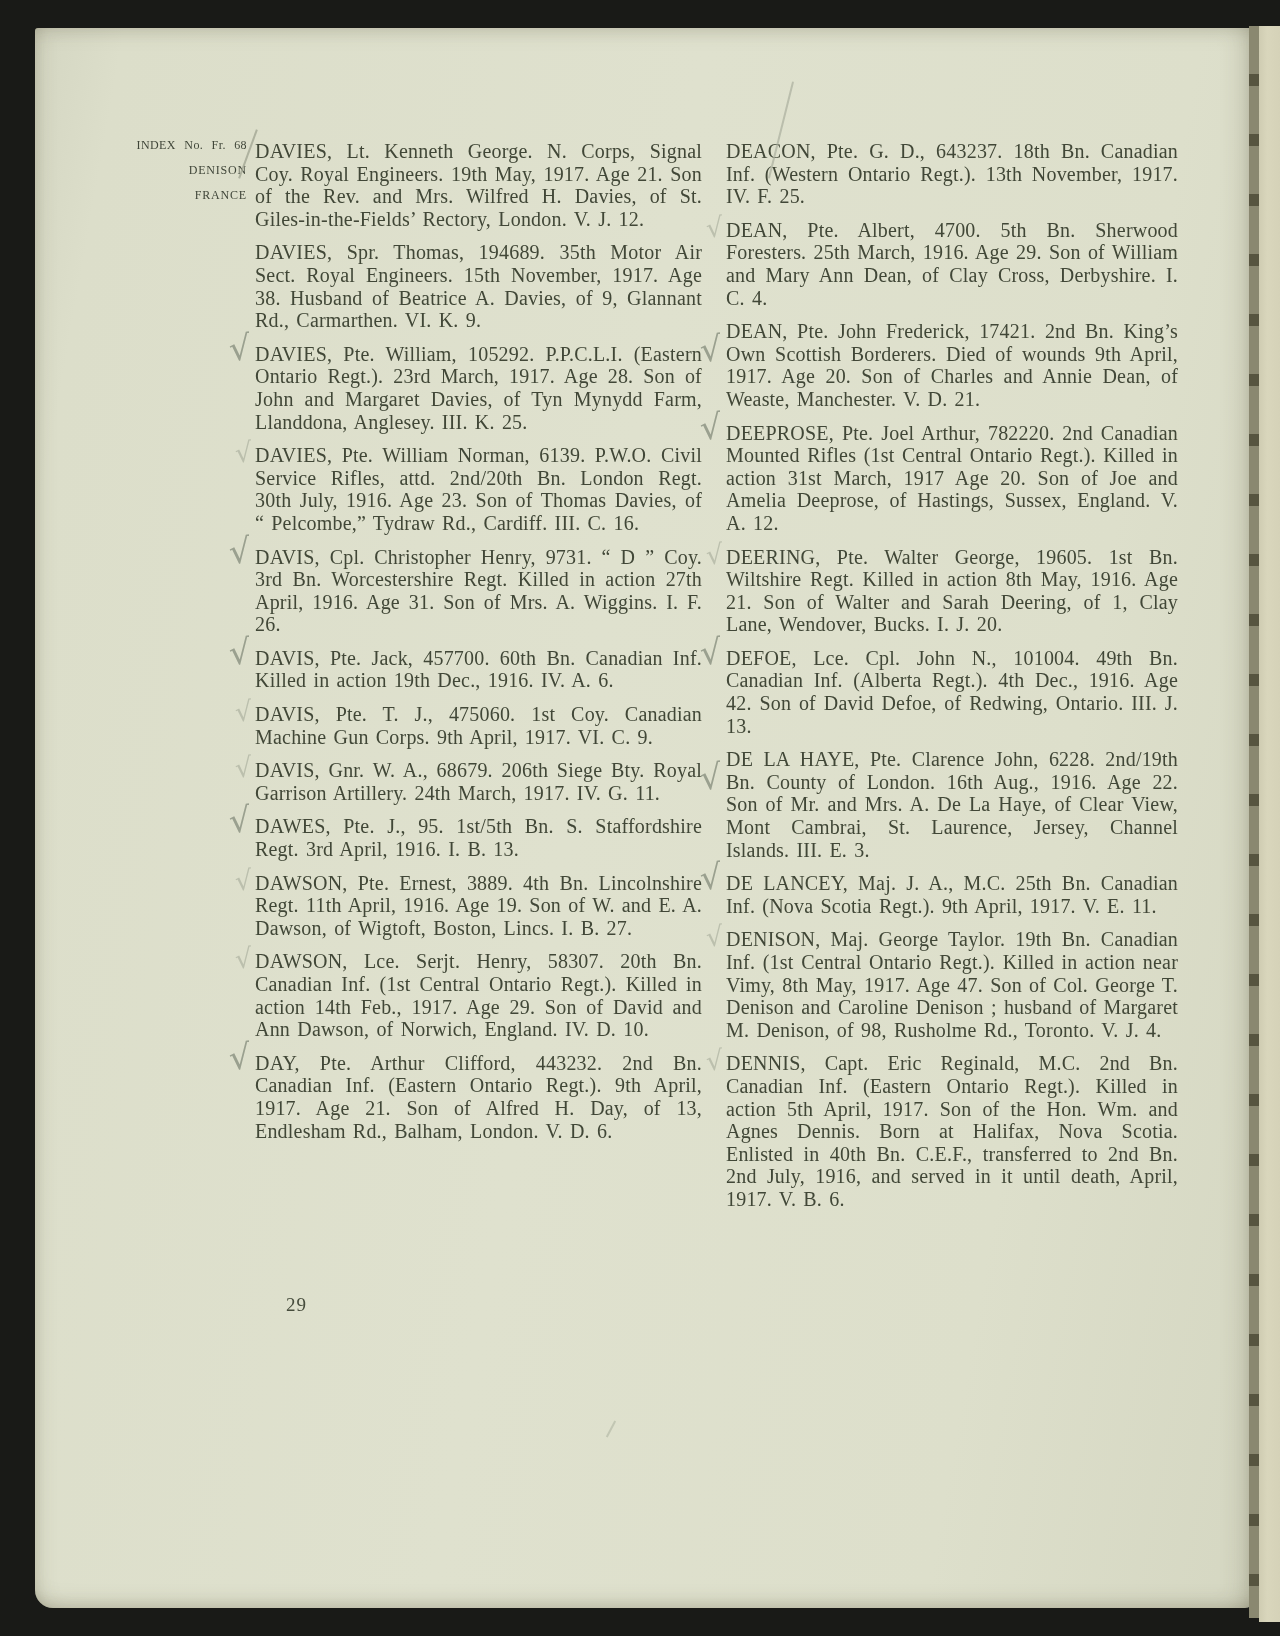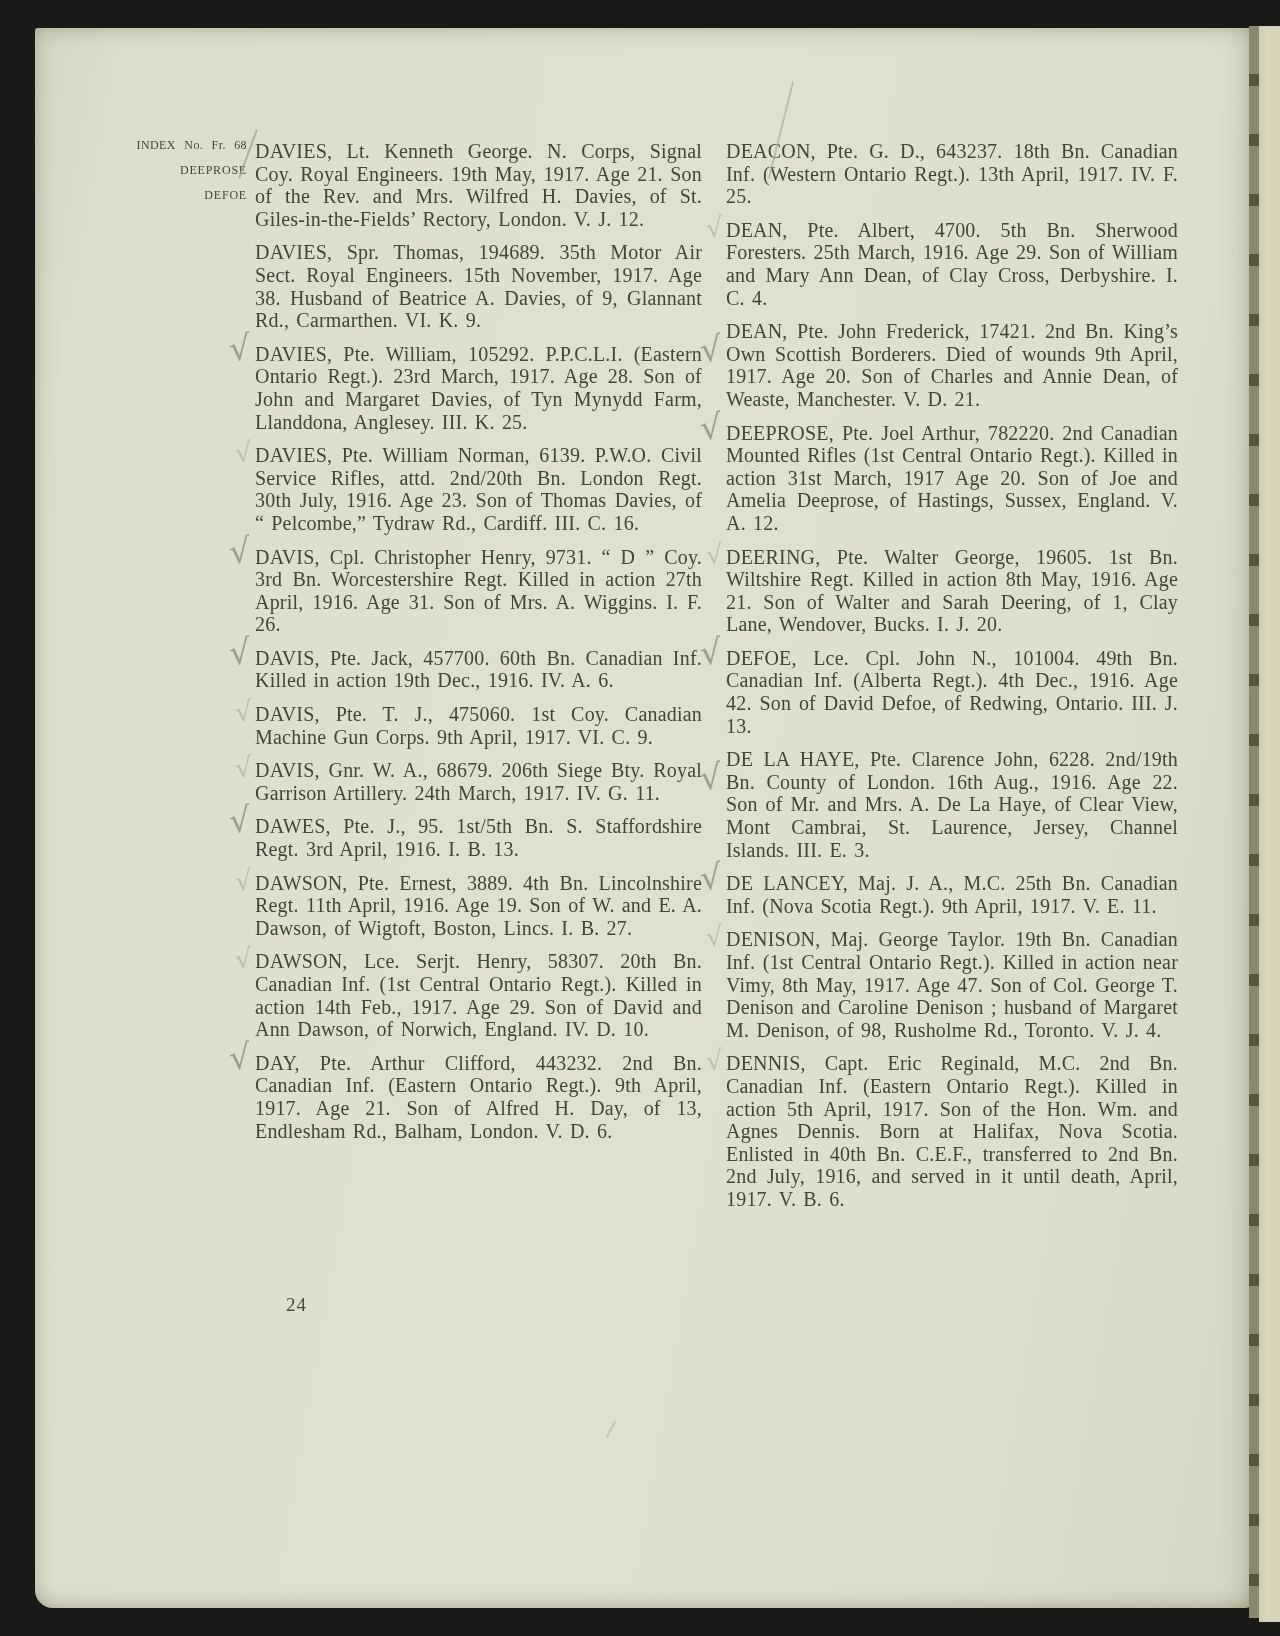--- a/index.html
+++ b/index.html
@@ -99,51 +99,51 @@
   .stray.s1{left:745px;top:52px;width:2px;height:100px;transform:rotate(14deg);opacity:.65;border-radius:2px;}
   .stray.s2{left:575px;top:1392px;width:2px;height:18px;transform:rotate(28deg);opacity:.5;}
 </style>
 </head>
 <body>
 
 <div class="page">
 
   <div class="index-header">
     <div class="line1">INDEX No. Fr. 68</div>
-    <div class="line2">DEEPROSE</div>
-    <div class="line3">DEFOE</div>
+    <div class="line2">DENISON</div>
+    <div class="line3">FRANCE</div>
   </div>
 
   <div class="col col-left" id="col-left">
       <p class="entry"><span class="mark slash"></span>DAVIES, Lt. Kenneth George.  N. Corps, Signal Coy. Royal Engineers.  19th May, 1917.  Age 21. Son of the Rev. and Mrs. Wilfred H. Davies, of St. Giles-in-the-Fields’ Rectory, London.  V. J. 12.</p>
       <p class="entry">DAVIES, Spr. Thomas, 194689.  35th Motor Air Sect. Royal Engineers.  15th November, 1917. Age 38.  Husband of Beatrice A. Davies, of 9, Glannant Rd., Carmarthen.  VI. K. 9.</p>
       <p class="entry"><span class="mark check">√</span>DAVIES, Pte. William, 105292.  P.P.C.L.I. (Eastern Ontario Regt.).  23rd March, 1917. Age 28.  Son of John and Margaret Davies, of Tyn Mynydd Farm, Llanddona, Anglesey.  III. K. 25.</p>
       <p class="entry"><span class="mark faint">√</span>DAVIES, Pte. William Norman, 6139.  P.W.O. Civil Service Rifles, attd. 2nd/20th Bn. London Regt.  30th July, 1916.  Age 23.  Son of Thomas Davies, of “ Pelcombe,” Tydraw Rd., Cardiff. III. C. 16.</p>
       <p class="entry"><span class="mark check">√</span>DAVIS, Cpl. Christopher Henry, 9731.  “ D ” Coy. 3rd Bn. Worcestershire Regt.  Killed in action 27th April, 1916.  Age 31.  Son of Mrs. A. Wiggins.  I. F. 26.</p>
       <p class="entry"><span class="mark check">√</span>DAVIS, Pte. Jack, 457700.  60th Bn. Canadian Inf.  Killed in action 19th Dec., 1916.  IV. A. 6.</p>
       <p class="entry"><span class="mark faint">√</span>DAVIS, Pte. T. J., 475060.  1st Coy. Canadian Machine Gun Corps.  9th April, 1917.  VI. C. 9.</p>
       <p class="entry"><span class="mark faint">√</span>DAVIS, Gnr. W. A., 68679.  206th Siege Bty. Royal Garrison Artillery.  24th March, 1917. IV. G. 11.</p>
       <p class="entry"><span class="mark check">√</span>DAWES, Pte. J., 95.  1st/5th Bn. S. Staffordshire Regt.  3rd April, 1916.  I. B. 13.</p>
       <p class="entry"><span class="mark faint">√</span>DAWSON, Pte. Ernest, 3889.  4th Bn. Lincolnshire Regt.  11th April, 1916.  Age 19.  Son of W. and E. A. Dawson, of Wigtoft, Boston, Lincs. I. B. 27.</p>
       <p class="entry"><span class="mark faint">√</span>DAWSON, Lce. Serjt. Henry, 58307.  20th Bn. Canadian Inf. (1st Central Ontario Regt.).  Killed in action 14th Feb., 1917.  Age 29.  Son of David and Ann Dawson, of Norwich, England.  IV. D. 10.</p>
       <p class="entry"><span class="mark check">√</span>DAY, Pte. Arthur Clifford, 443232.  2nd Bn. Canadian Inf. (Eastern Ontario Regt.).  9th April, 1917.  Age 21.  Son of Alfred H. Day, of 13, Endlesham Rd., Balham, London.  V. D. 6.</p>
     </div>
   <div class="col col-right" id="col-right">
-      <p class="entry">DEACON, Pte. G. D., 643237.  18th Bn. Canadian Inf. (Western Ontario Regt.).  13th April, 1917.  IV. F. 25.</p>
+      <p class="entry">DEACON, Pte. G. D., 643237.  18th Bn. Canadian Inf. (Western Ontario Regt.).  13th November, 1917.  IV. F. 25.</p>
       <p class="entry"><span class="mark faint">√</span>DEAN, Pte. Albert, 4700.  5th Bn. Sherwood Foresters.  25th March, 1916.  Age 29.  Son of William and Mary Ann Dean, of Clay Cross, Derbyshire.  I. C. 4.</p>
       <p class="entry"><span class="mark check low">√</span>DEAN, Pte. John Frederick, 17421.  2nd Bn. King’s Own Scottish Borderers.  Died of wounds 9th April, 1917.  Age 20.  Son of Charles and Annie Dean, of Weaste, Manchester.  V. D. 21.</p>
       <p class="entry"><span class="mark check">√</span>DEEPROSE, Pte. Joel Arthur, 782220.  2nd Canadian Mounted Rifles (1st Central Ontario Regt.).  Killed in action 31st March, 1917 Age 20.  Son of Joe and Amelia Deeprose, of Hastings, Sussex, England.  V. A. 12.</p>
       <p class="entry"><span class="mark faint">√</span>DEERING, Pte. Walter George, 19605.  1st Bn. Wiltshire Regt.  Killed in action 8th May, 1916. Age 21.  Son of Walter and Sarah Deering, of 1, Clay Lane, Wendover, Bucks.  I. J. 20.</p>
       <p class="entry"><span class="mark check">√</span>DEFOE, Lce. Cpl. John N., 101004.  49th Bn. Canadian Inf. (Alberta Regt.).  4th Dec., 1916. Age 42.  Son of David Defoe, of Redwing, Ontario.  III. J. 13.</p>
       <p class="entry"><span class="mark check low">√</span>DE LA HAYE, Pte. Clarence John, 6228.  2nd/19th Bn. County of London.  16th Aug., 1916.  Age 22. Son of Mr. and Mrs. A. De La Haye, of Clear View, Mont Cambrai, St. Laurence, Jersey, Channel Islands.  III. E. 3.</p>
       <p class="entry"><span class="mark check">√</span>DE LANCEY, Maj. J. A., M.C.  25th Bn. Canadian Inf. (Nova Scotia Regt.).  9th April, 1917.  V. E. 11.</p>
       <p class="entry"><span class="mark faint">√</span>DENISON, Maj. George Taylor.  19th Bn. Canadian Inf. (1st Central Ontario Regt.).  Killed in action near Vimy, 8th May, 1917.  Age 47. Son of Col. George T. Denison and Caroline Denison ;  husband of Margaret M. Denison, of 98, Rusholme Rd., Toronto.  V. J. 4.</p>
       <p class="entry"><span class="mark faint">√</span>DENNIS, Capt. Eric Reginald, M.C.  2nd Bn. Canadian Inf. (Eastern Ontario Regt.).  Killed in action 5th April, 1917.  Son of the Hon. Wm. and Agnes Dennis.  Born at Halifax, Nova Scotia.  Enlisted in 40th Bn. C.E.F., transferred to 2nd Bn. 2nd July, 1916, and served in it until death, April, 1917.  V. B. 6.</p>
     </div>
 
-  <div class="page-number">24</div>
+  <div class="page-number">29</div>
 
   <span class="stray s1"></span>
   <span class="stray s2"></span>
 </div>
 
 <div class="seam"></div>
 <div class="sliver"></div>
 
 </body></html>

